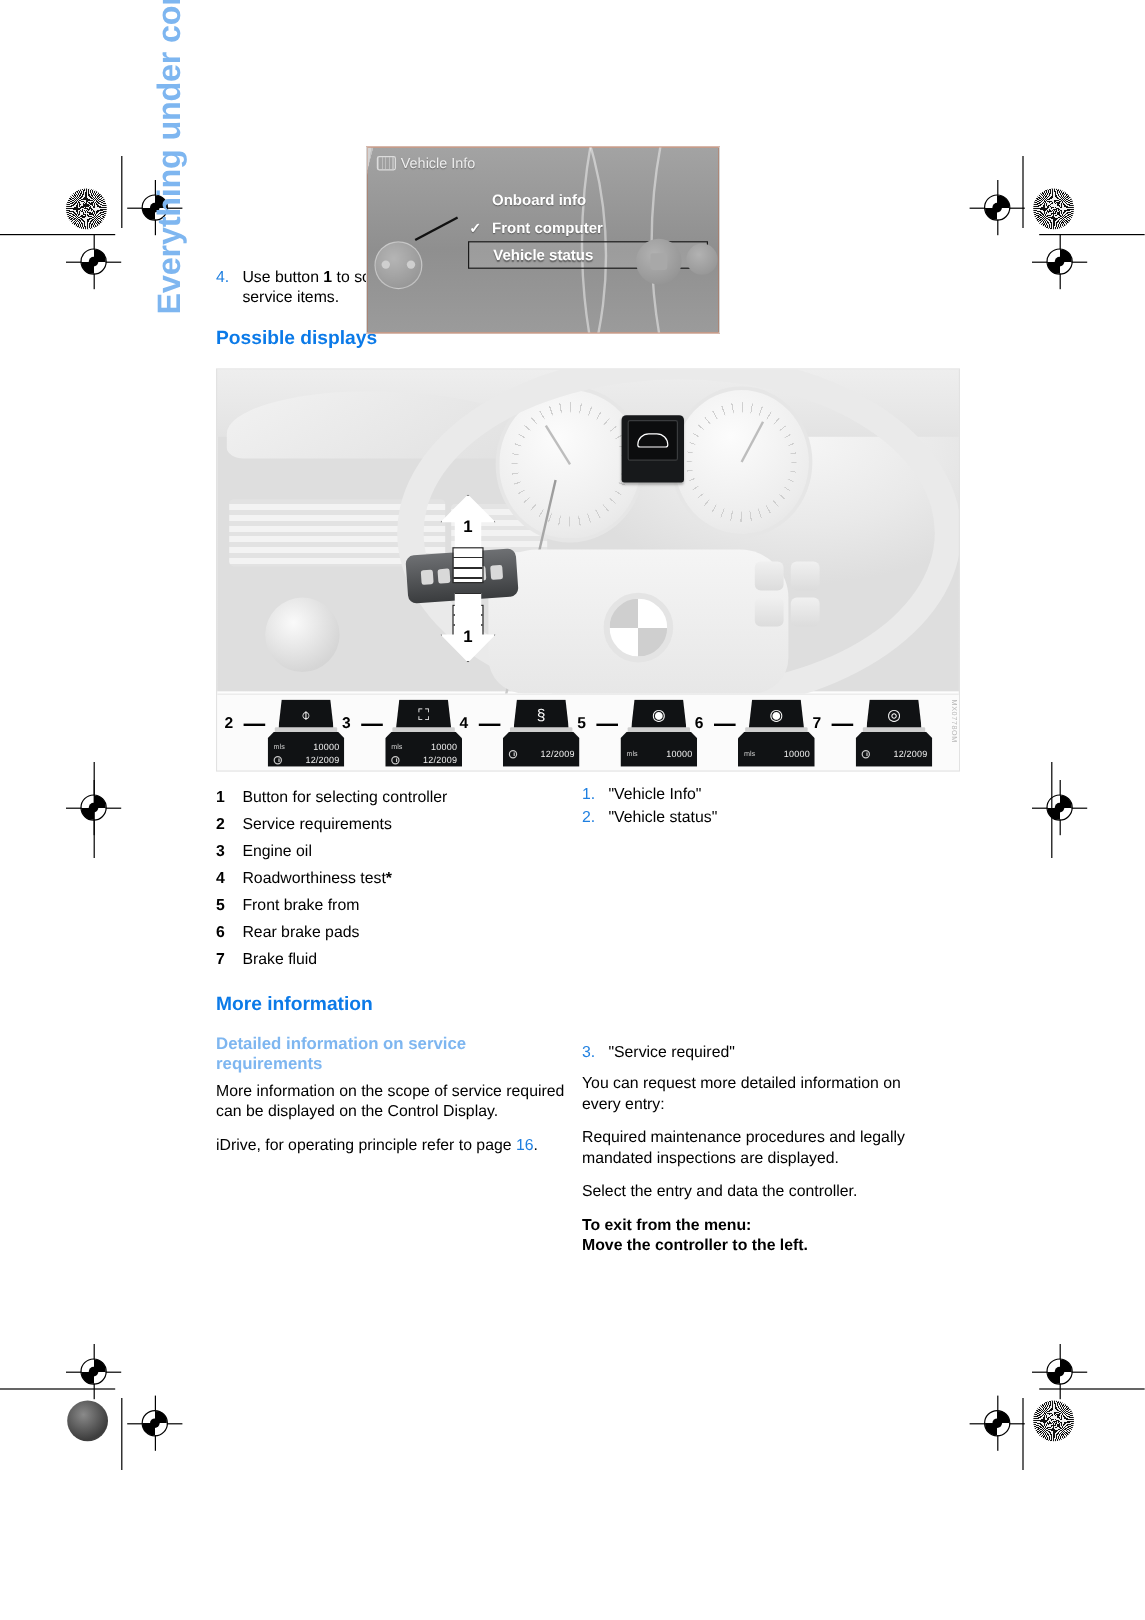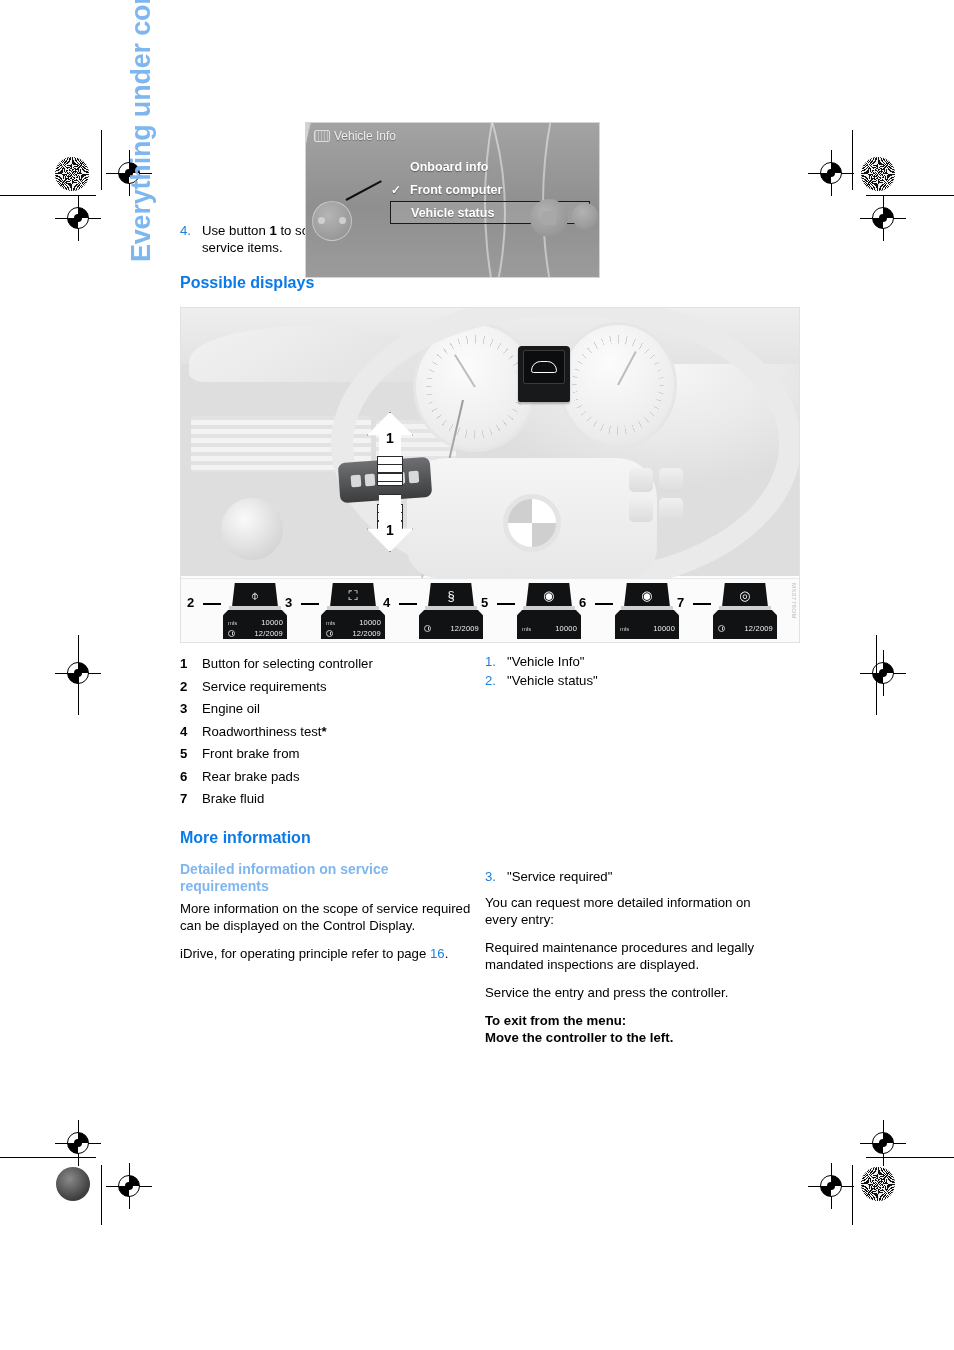--- a/index.html
+++ b/index.html
@@ -388,21 +388,21 @@
     </div>
   </div>
 
   <div class="col-right" style="top:646px;">
     <div class="step-item" style="margin-bottom:9px;">
       <span class="step-num">3.</span>
       <span class="step-txt">"Service required"</span>
     </div>
     <p class="body">You can request more detailed information on every entry:</p>
     <p class="body">Required maintenance procedures and legally mandated inspections are displayed.</p>
-    <p class="body">Service the entry and press the controller.</p>
+    <p class="body">Select the entry and data the controller.</p>
     <p class="body" style="white-space:pre-line;font-weight:bold;">To exit from the menu:
 Move the controller to the left.</p>
   </div>
 
 </div>
 
 <div id="figure-main">
   <div class="fig-photo">
     <div class="dash-top"></div>
     <div class="dash-hood"></div>

